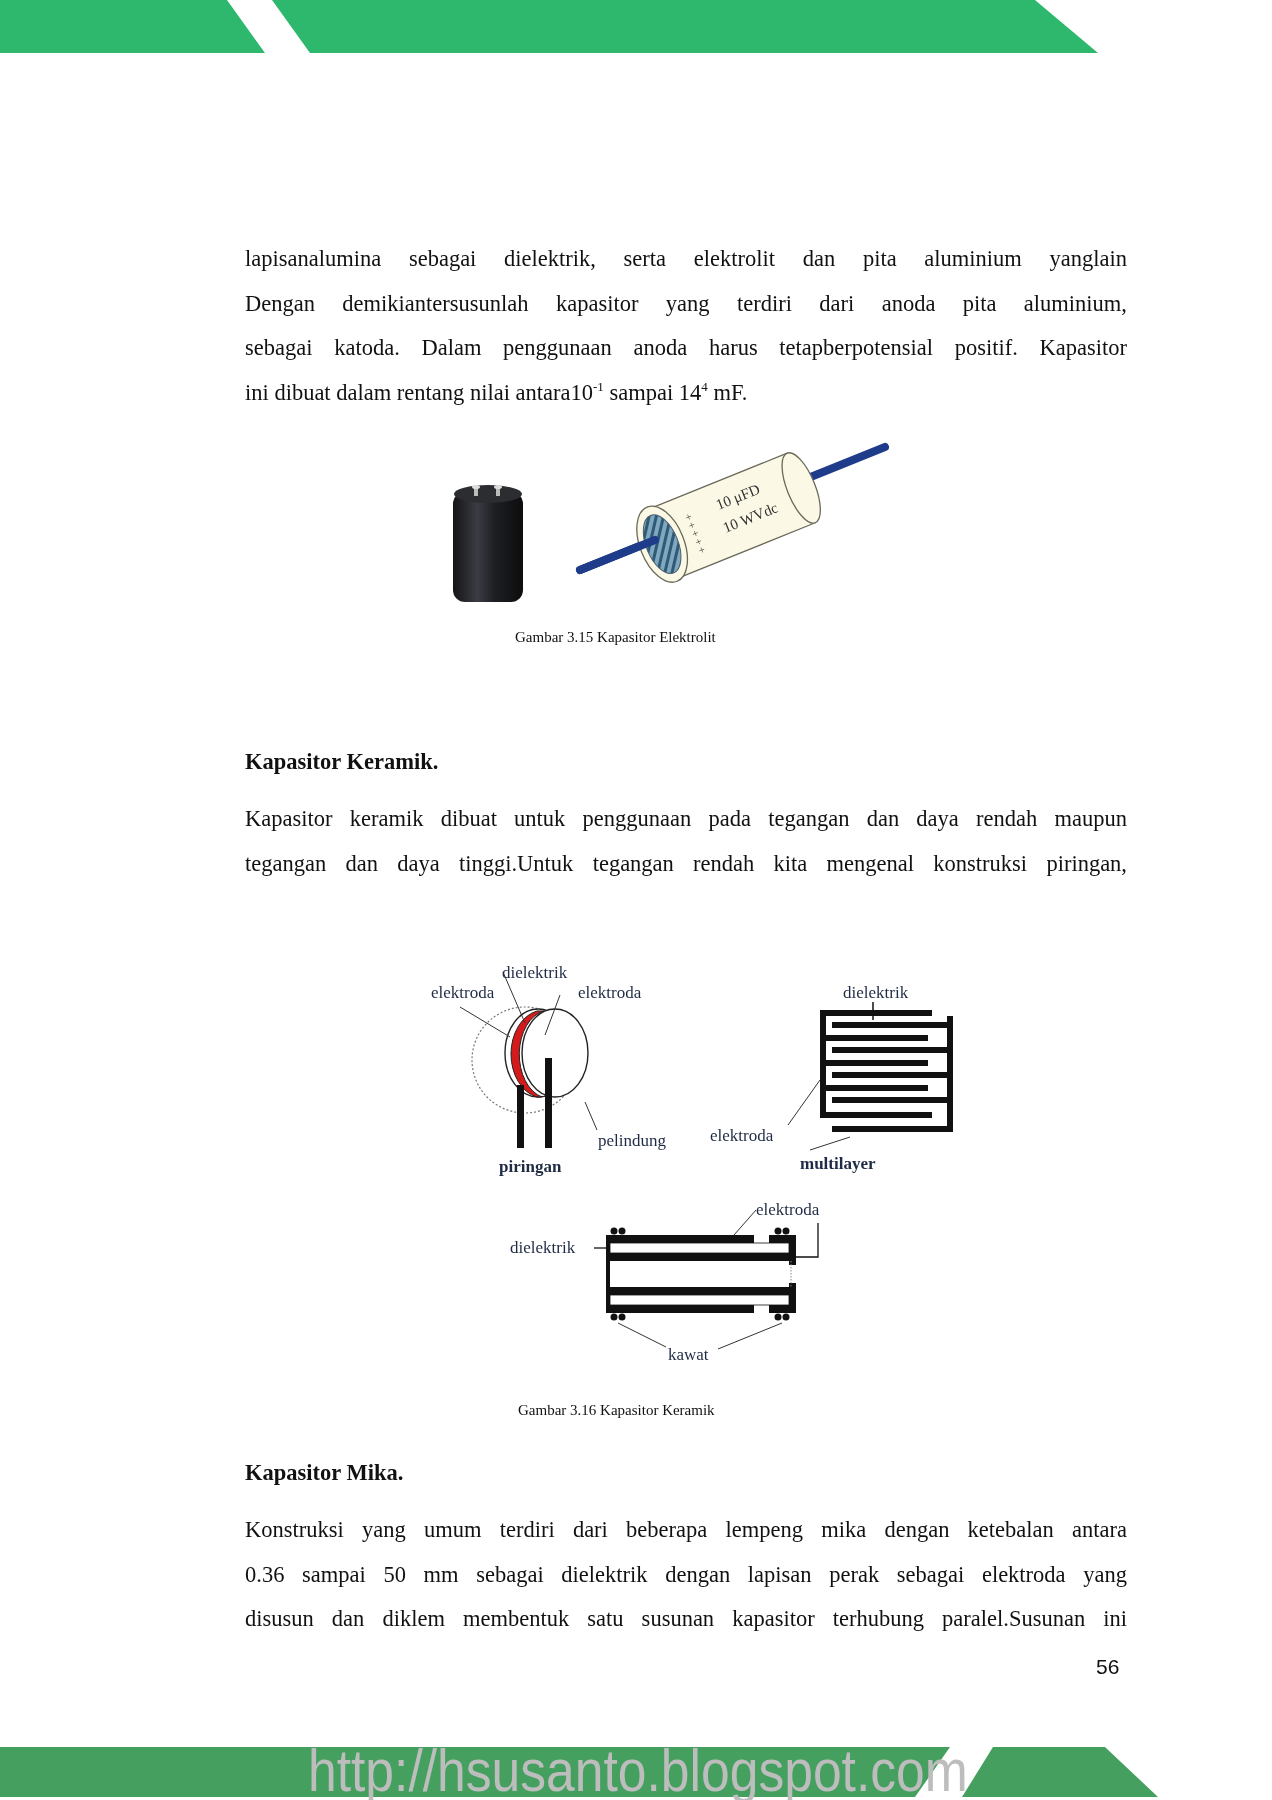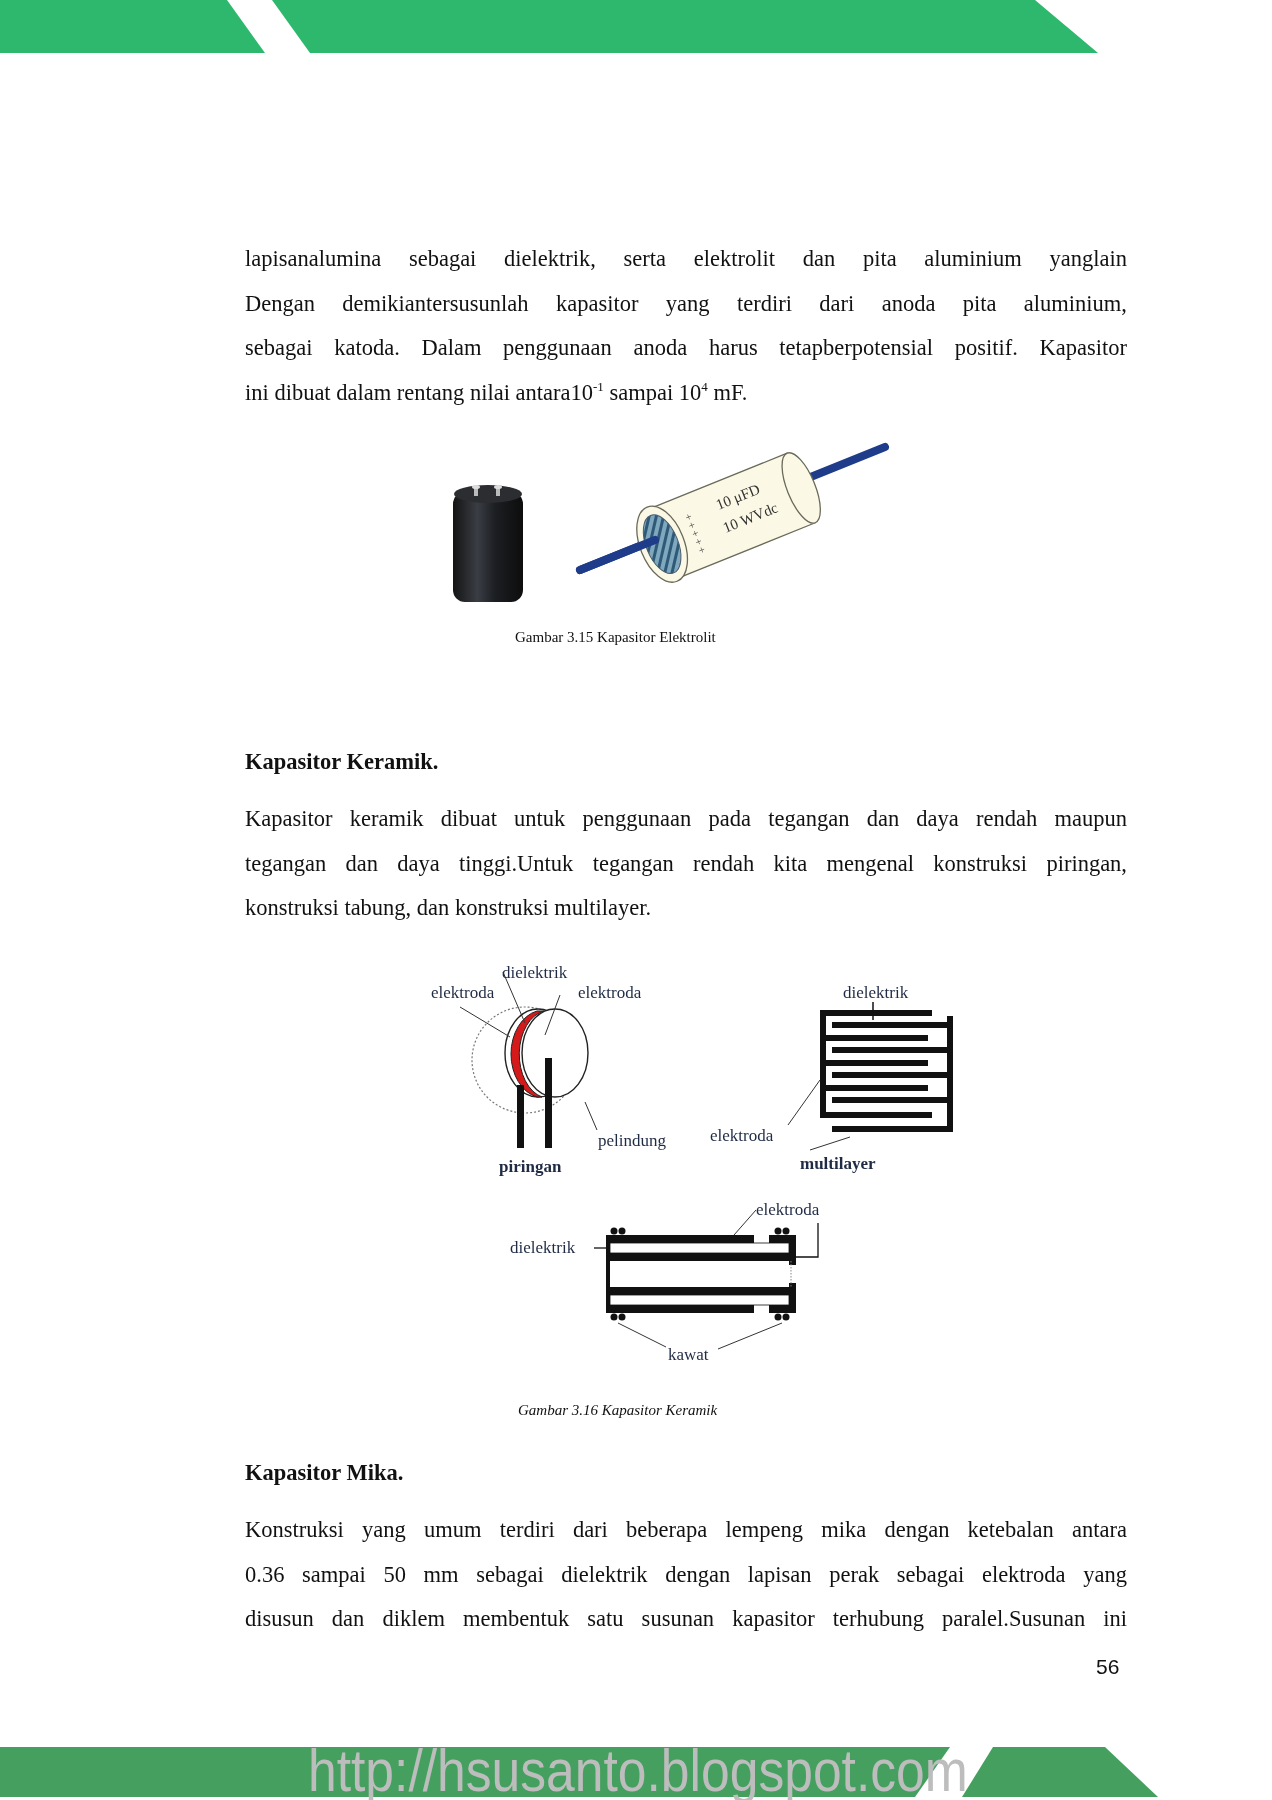--- a/index.html
+++ b/index.html
@@ -32,21 +32,21 @@
   <svg width="1272" height="56" viewBox="0 0 1272 56">
     <polygon points="0,0 227,0 265,53 0,53" fill="#2db86e"></polygon>
     <polygon points="272,0 1035,0 1098,53 310,53" fill="#2db86e"></polygon>
   </svg>
 </div>
 
 <div class="para" style="top:237px;">
   <span class="line">lapisanalumina sebagai dielektrik, serta elektrolit dan pita aluminium yanglain</span>
   <span class="line">Dengan demikiantersusunlah kapasitor yang terdiri dari anoda pita aluminium,</span>
   <span class="line">sebagai katoda. Dalam penggunaan anoda harus tetapberpotensial positif. Kapasitor</span>
-  <span class="line last"><span>ini dibuat dalam rentang nilai antara10</span><sup>-1</sup><span> sampai 10</span><sup>4</sup><span> mF.</span></span>
+  <span class="line last"><span>ini dibuat dalam rentang nilai antara10</span><sup>-1</sup><span> sampai 14</span><sup>4</sup><span> mF.</span></span>
 </div>
 
 <div class="figure" style="left:440px; top:430px;">
   <svg width="480" height="180" viewBox="0 0 480 180">
     <defs>
       <linearGradient id="canGrad" x1="0" x2="1" y1="0" y2="0">
         <stop offset="0" stop-color="#141414"></stop>
         <stop offset="0.35" stop-color="#3a3d44"></stop>
         <stop offset="0.6" stop-color="#1c1e22"></stop>
         <stop offset="1" stop-color="#0d0d0d"></stop>
@@ -81,21 +81,20 @@
     </g>
   </svg>
 </div>
 <p class="caption" style="left:515px; top:629px;">Gambar 3.15 Kapasitor Elektrolit</p>
 
 <p class="heading" style="top:749px;font-family:Liberation Serif, serif;">Kapasitor Keramik.</p>
 
 <div class="para" style="top:797px;">
   <span class="line">Kapasitor keramik dibuat untuk penggunaan pada tegangan dan daya rendah maupun</span>
   <span class="line">tegangan dan daya tinggi.Untuk tegangan rendah kita mengenal konstruksi piringan,</span>
-  <span class="line last">konstruksi tabung, dan konstruksi multilayer.</span>
 </div>
 
 <div class="figure" style="left:420px; top:955px;">
   <svg width="560" height="420" viewBox="0 0 560 420">
 
     <g>
       <circle cx="105" cy="105" r="53" fill="none" stroke="#777" stroke-width="1.2" stroke-dasharray="2,2"></circle>
       <ellipse cx="118" cy="98" rx="33" ry="44" fill="#fff" stroke="#222" stroke-width="1.4"></ellipse>
       <path d="M 117 56 A 33 44 0 0 0 117 142 L 122 142 A 30 44 0 0 1 124 56 Z" fill="#d41a1a" stroke="#222" stroke-width="1"></path>
       <ellipse cx="135" cy="98" rx="33" ry="44" fill="#fff" stroke="#222" stroke-width="1.4"></ellipse>
@@ -166,21 +165,21 @@
       <polyline points="190,22 212,22 212,-12" fill="none" stroke="#111" stroke-width="1.3"></polyline>
       <line x1="-12" y1="13" x2="0" y2="13" stroke="#111" stroke-width="1.3"></line>
       <line x1="12" y1="88" x2="60" y2="112" stroke="#333" stroke-width="1"></line>
       <line x1="176" y1="88" x2="112" y2="114" stroke="#333" stroke-width="1"></line>
       <text class="dlabel" x="150" y="-20">elektroda</text>
       <text class="dlabel" x="-96" y="18">dielektrik</text>
       <text class="dlabel" x="62" y="125">kawat</text>
     </g>
   </svg>
 </div>
-<p class="caption" style="left:518px; top:1402px;font-style:italic;">Gambar 3.16 Kapasitor Keramik</p>
+<p class="caption" style="left:518px; top:1402px;">Gambar 3.16 Kapasitor Keramik</p>
 
 <p class="heading" style="top:1460px;">Kapasitor Mika.</p>
 
 <div class="para" style="top:1508px;">
   <span class="line">Konstruksi yang umum terdiri dari beberapa lempeng mika dengan ketebalan antara</span>
   <span class="line">0.36 sampai 50 mm sebagai dielektrik dengan lapisan perak sebagai elektroda yang</span>
   <span class="line">disusun dan diklem membentuk satu susunan kapasitor terhubung paralel.Susunan ini</span>
 </div>
 
 <p class="page-number">56</p>

